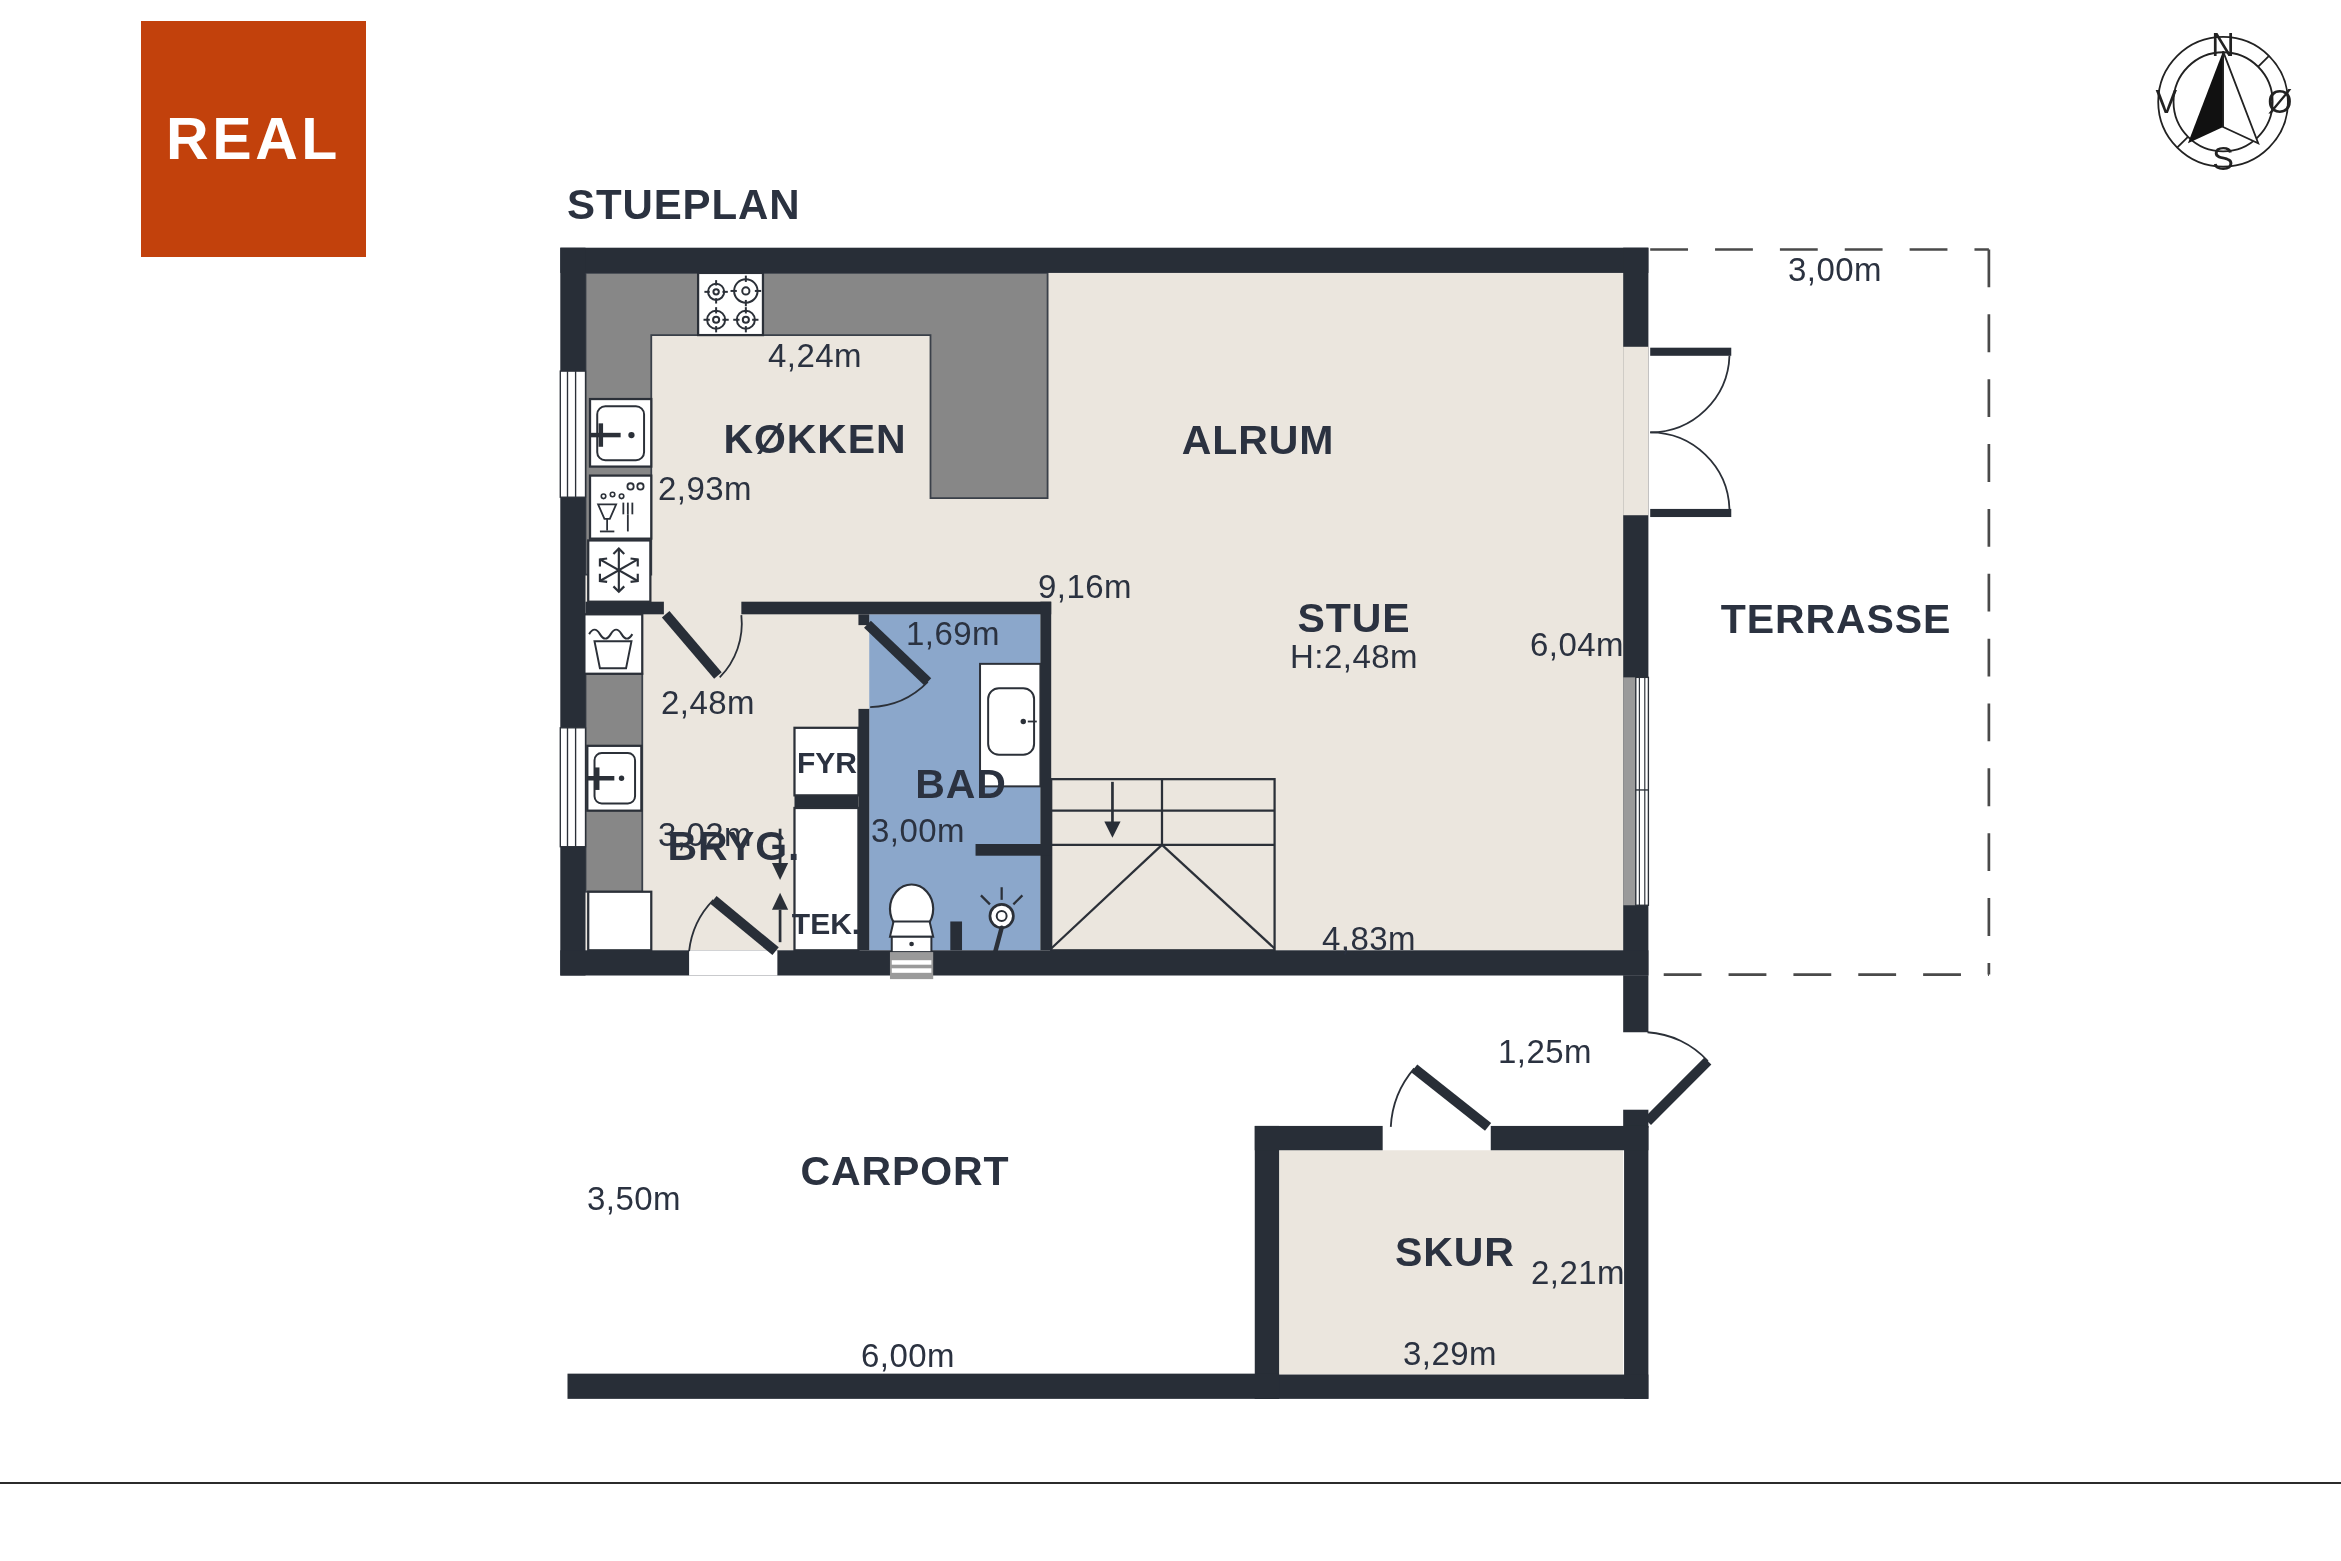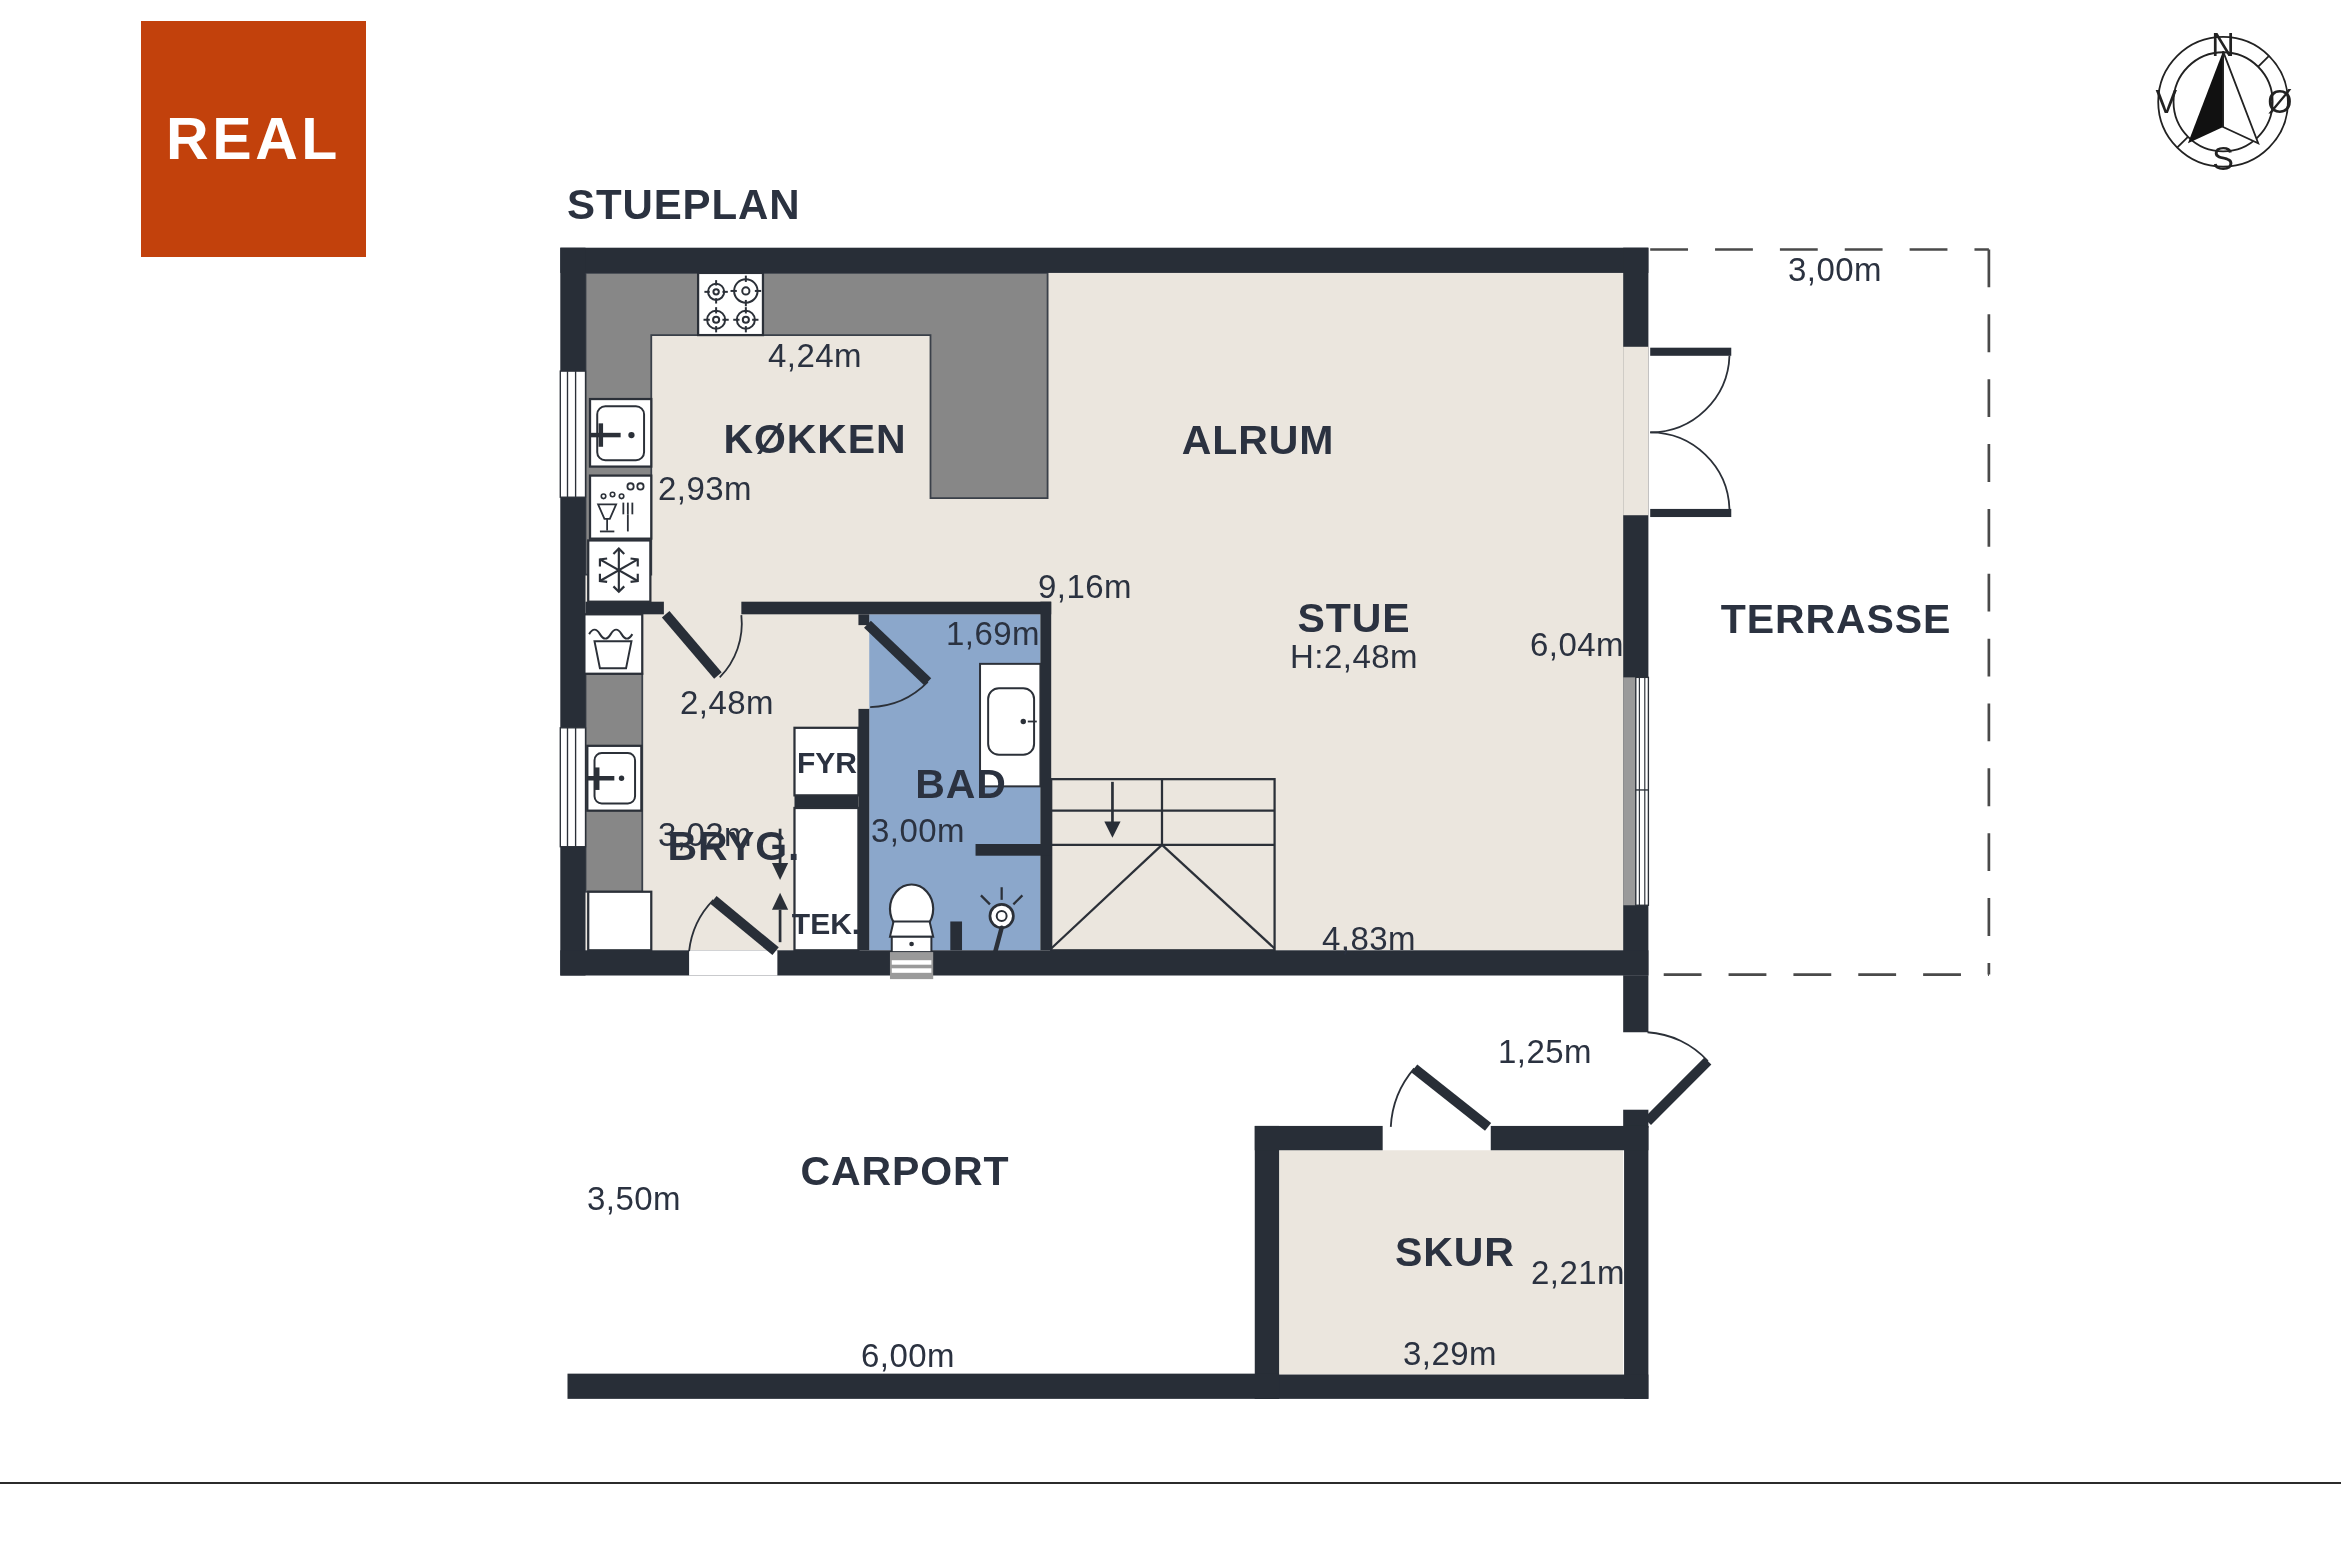--- a/index.html
+++ b/index.html
@@ -302,25 +302,25 @@
 
   <div class="lbl meas" style="left:1085px;top:587px;">9,16m</div>
   <div class="lbl room" style="left:1354px;top:618px;">STUE</div>
   <div class="lbl meas" style="left:1354px;top:657px;">H:2,48m</div>
   <div class="lbl meas" style="left:1577px;top:645px;">6,04m</div>
   <div class="lbl meas" style="left:1369px;top:939px;">4,83m</div>
 
   <div class="lbl meas" style="left:1835px;top:270px;">3,00m</div>
   <div class="lbl room" style="left:1836px;top:619px;">TERRASSE</div>
 
-  <div class="lbl meas" style="left:953px;top:634px;margin-left:40px;">1,69m</div>
+  <div class="lbl meas" style="left:953px;top:634px;">1,69m</div>
   <div class="lbl room" style="left:921px;top:784px;margin-left:40px;">BAD</div>
   <div class="lbl meas" style="left:918px;top:831px;">3,00m</div>
 
-  <div class="lbl meas" style="left:727px;top:703px;">2,48m</div>
+  <div class="lbl meas" style="left:708px;top:703px;">2,48m</div>
   <div class="lbl room" style="left:734px;top:826px;margin-top:20px;">BRYG.</div>
   <div class="lbl meas" style="left:705px;top:835px;">3,02m</div>
 
   <div class="lbl closet" style="left:827px;top:763px;">FYR</div>
   <div class="lbl closet" style="left:826px;top:876px;margin-top:48px;">TEK.</div>
 
   <div class="lbl meas" style="left:1545px;top:1052px;">1,25m</div>
 
   <div class="lbl room" style="left:905px;top:1171px;">CARPORT</div>
   <div class="lbl meas" style="left:634px;top:1199px;">3,50m</div>

